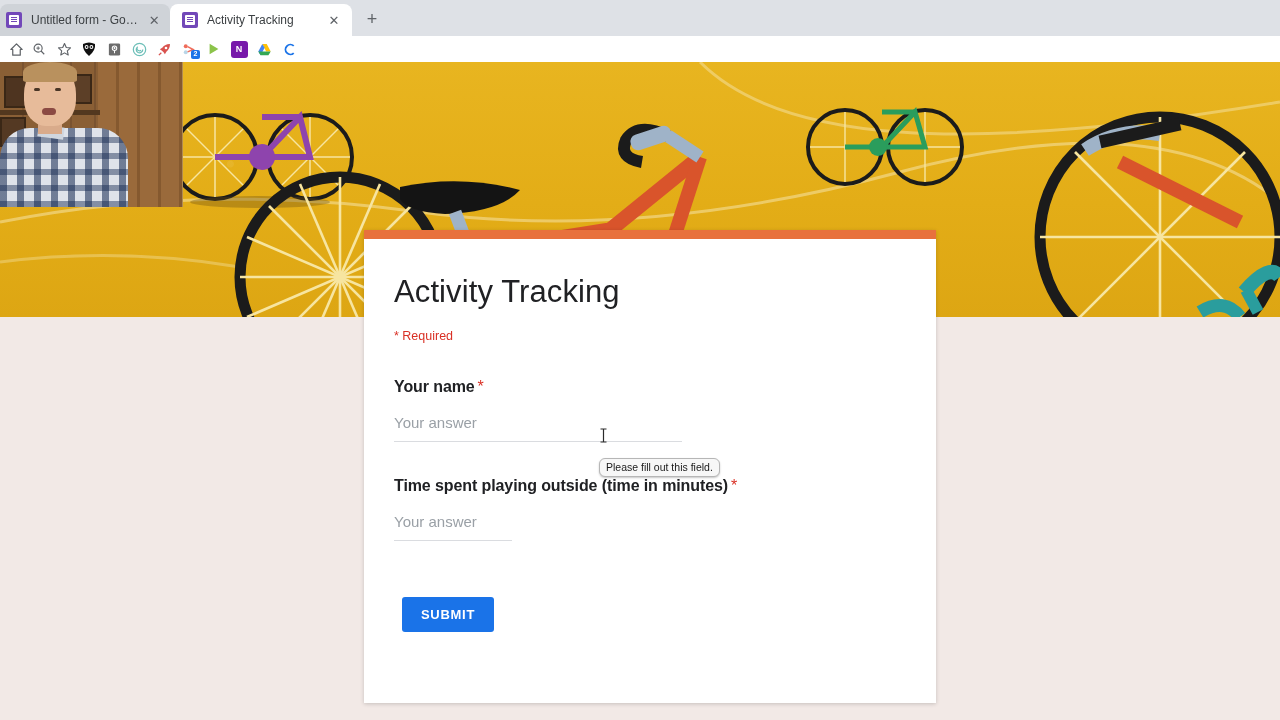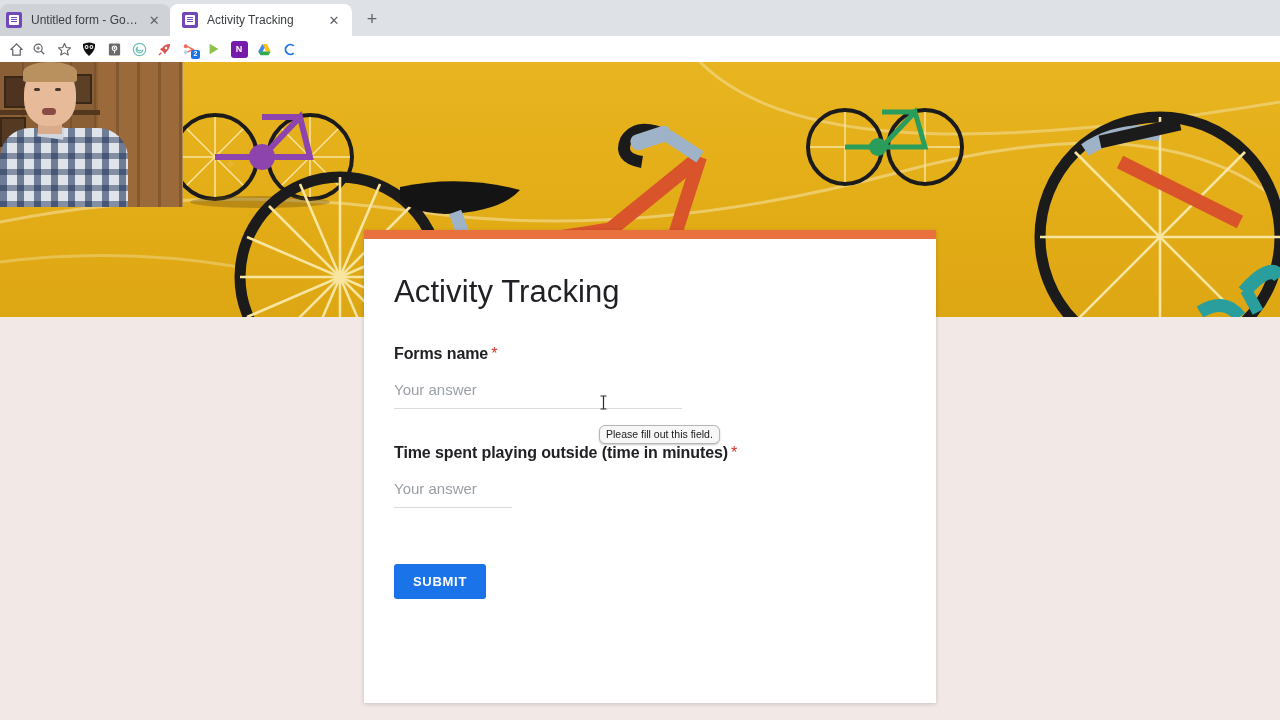--- a/index.html
+++ b/index.html
@@ -288,21 +288,21 @@
     padding: 2px 6px 3px 6px;
     box-shadow: 0 1px 2px rgba(0,0,0,0.22);
     white-space: nowrap;
   }
   .cursor-ibeam {
     position: absolute;
     left: 205px; top: 14px;
     width: 9px; height: 15px;
   }
 
-  .submit-row { margin-top: 56px; }
+  .submit-row { margin-top: 56px; margin-left: 8px; }
   .submit-button {
     display: inline-block;
     background: #1a73e8;
     color: #ffffff;
     font-size: 13px;
     font-weight: bold;
     letter-spacing: 0.7px;
     padding: 10px 19px;
     border: none;
     border-radius: 3px;
@@ -515,24 +515,25 @@
     <div class="eye-l"></div>
     <div class="eye-r"></div>
     <div class="mouth"></div>
   </div>
 
   <div class="form-card">
     <div class="form-inner">
 
       <div class="form-title">Activity Tracking</div>
 
+      <div class="required-note">* Required</div>
 
       <div class="question-block">
         <div class="question-label">
-          <span>Forms name</span><span class="star">*</span>
+          <span>Your name</span><span class="star">*</span>
         </div>
         <div class="answer-field wide">
           <span class="placeholder">Your answer</span>
           <span class="underline"></span>
 
           <span class="cursor-ibeam">
             <svg width="9" height="15" viewBox="0 0 9 15" aria-hidden="true">
               <path d="M1.5 1 H7.5 M4.5 1 V14 M1.5 14 H7.5" stroke="#2b2b2b" stroke-width="1.2" fill="none"></path>
             </svg>
           </span>

